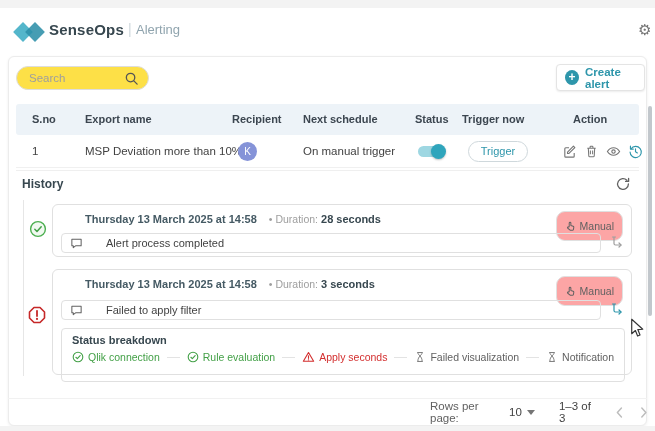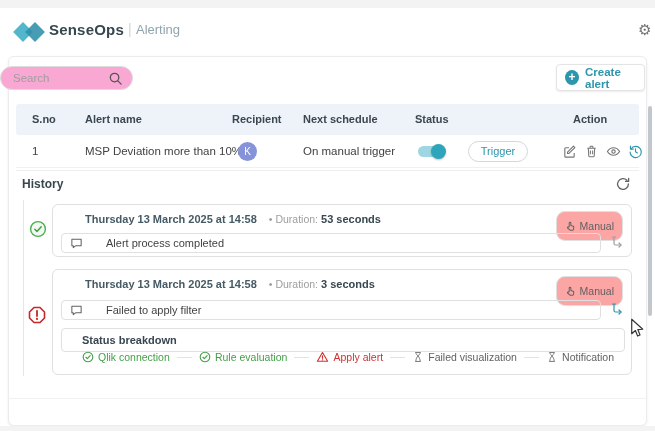--- a/index.html
+++ b/index.html
@@ -20,22 +20,22 @@
   .brand { left:49px; top:21px; font-size:15px; font-weight:bold; color:#37474f; letter-spacing:.2px; }
   .brand-divider { left:128px; top:21px; font-size:14px; color:#cfd8dc; }
   .section-title { left:136px; top:22px; font-size:13px; color:#90a4ae; }
   .gear { left:638px; top:22px; font-size:15px; color:#757575; cursor:pointer; line-height:1; }
 
   
   .card { left:8px; top:56px; width:639px; height:370px; background:#fff;
     border:1px solid #ececec; border-radius:6px; box-shadow:0 1px 3px rgba(0,0,0,.07); }
 
   
-  .search { left:0; top:66px; width:133px; height:24px; border:1px solid #dddddd;
-    border-radius:13px; background:#f9a8d4; }
+  .search { left:16px; top:66px; width:133px; height:24px; border:1px solid #dddddd;
+    border-radius:13px; background:#fde047; }
   .search input { position:absolute; left:12px; top:0; width:98px; height:22px; border:none;
     outline:none; font-size:11.5px; color:#616161; font-family:inherit; background:transparent; }
   .search input::placeholder { color:#9e9e9e; }
   .search .mag { position:absolute; right:9px; top:4px; width:15px; height:15px; }
 
   
   .create-btn { left:556px; top:64px; width:89px; height:27px; background:#fff;
     border:1px solid #e4e4e4; border-radius:4px; box-shadow:0 1px 2px rgba(0,0,0,.08);
     display:flex; align-items:center; gap:6px; padding-left:8px; cursor:pointer; }
   .plus-circle { width:15px; height:15px; border-radius:50%; background:#2e96ab; color:#fff;
@@ -80,22 +80,22 @@
     border-radius:9px; display:flex; align-items:center; gap:4px; padding:0 8px; background:#fca5a5; }
   .badge .hand { width:11px; height:11px; }
   .badge .blabel { font-size:10.5px; color:#616161; }
   .msg-box { position:absolute; left:8px; top:28px; width:540px; height:20px; border:1px solid #e0e0e0;
     border-radius:4px; display:flex; align-items:center; gap:23px; padding-left:8px; }
   .entry-2 .msg-box { top:30px; }
   .msg-text { font-size:11px; color:#424242; }
   .branch { position:absolute; left:557px; top:30px; width:14px; height:14px; cursor:pointer; }
   .entry-2 .branch { top:32px; }
 
-  .breakdown { position:absolute; left:8px; top:58px; width:564px; height:24px;
-    border:1px solid #e0e0e0; border-radius:4px; padding:5px 10px 0 20px; }
+  .breakdown { position:absolute; left:8px; top:58px; width:564px; height:54px;
+    border:1px solid #e0e0e0; border-radius:4px; padding:5px 10px 0 10px; }
   .bd-title { font-size:11px; font-weight:bold; color:#37474f; }
   .steps { display:flex; align-items:center; margin-top:5px; }
   .step { display:flex; align-items:center; gap:4px; white-space:nowrap; }
   .step .slabel { font-size:10.5px; }
   .step.ok .slabel { color:#43a047; }
   .step.err .slabel { color:#d32f2f; }
   .step.pending .slabel { color:#616161; }
   .connector { flex:1; height:1px; background:#e3e3e3; margin:0 7px; min-width:12px; }
 
   
@@ -138,24 +138,25 @@
     </svg>
   </div>
 
   <div class="abs create-btn">
     <div class="plus-circle">+</div>
     <span class="create-label">Create alert</span>
   </div>
 
   <div class="abs thead">
     <span class="c0">S.no</span>
-    <span class="c1">Alert name</span>
+    <span class="c1">Export name</span>
     <span class="c2">Recipient</span>
     <span class="c3">Next schedule</span>
     <span class="c4">Status</span>
+    <span class="c5">Trigger now</span>
     <span class="c6">Action</span>
   </div>
 
   <div class="abs trow">
     <span class="cell c0">1</span>
     <span class="cell c1">MSP Deviation more than 10%</span>
     <div class="avatar">K</div>
     <span class="cell c3">On manual trigger</span>
     <div class="toggle">
       <div class="track"></div>
@@ -192,21 +193,21 @@
   <div class="abs vline"></div>
 
   <svg class="abs status-ic st-1" viewBox="0 0 18 18">
     <circle cx="9" cy="9" r="7.4" fill="#f1f9f1" stroke="#4caf50" stroke-width="1.4"></circle>
     <path d="M5.8 9.3l2.2 2.2 4.2-4.7" fill="none" stroke="#43a047" stroke-width="1.5" stroke-linecap="round" stroke-linejoin="round"></path>
   </svg>
   <div class="abs entry entry-1">
     <div class="row1">
       <span class="ts">Thursday 13 March 2025 at 14:58</span>
       <span class="dur-label">• Duration:</span>
-      <span class="dur-value" style="margin-left:-9px;">53 seconds</span>
+      <span class="dur-value" style="margin-left:-9px;">28 seconds</span>
     </div>
     <div class="badge">
       <svg class="hand" viewBox="0 0 12 12" fill="none" stroke="#616161" stroke-width="1.1">
         <path d="M4.6 6V2.3a.9.9 0 0 1 1.8 0V5l2.5.8a1 1 0 0 1 .7 1.1l-.4 2.2a1.2 1.2 0 0 1-1.2 1H6.2a1.2 1.2 0 0 1-.9-.4L3 7.9a.8.8 0 0 1 1.1-1.2z" stroke-linejoin="round"></path>
       </svg>
       <span class="blabel">Manual</span>
     </div>
     <div class="msg-box">
       <svg width="13" height="13" viewBox="0 0 14 14" fill="none" stroke="#616161" stroke-width="1.1">
         <path d="M2 2.5h10v7H6l-2.5 2v-2H2z" stroke-linejoin="round"></path>
@@ -265,41 +266,55 @@
           </svg>
           <span class="slabel">Rule evaluation</span>
         </div>
         <div class="connector"></div>
         <div class="step err">
           <svg width="13" height="12" viewBox="0 0 14 14">
             <path d="M7 1.8 13 12H1z" fill="none" stroke="#d32f2f" stroke-width="1.3" stroke-linejoin="round"></path>
             <line x1="7" y1="5.6" x2="7" y2="8.6" stroke="#d32f2f" stroke-width="1.3" stroke-linecap="round"></line>
             <circle cx="7" cy="10.4" r=".8" fill="#d32f2f"></circle>
           </svg>
-          <span class="slabel">Apply alert</span>
+          <span class="slabel">Apply seconds</span>
         </div>
         <div class="connector"></div>
         <div class="step pending">
           <svg width="12" height="12" viewBox="0 0 14 14" fill="none" stroke="#757575" stroke-width="1.1">
             <path d="M3.8 1.8h6.4M3.8 12.2h6.4M4.5 1.8c0 3.2 5 4 5 10.4M9.5 1.8c0 3.2-5 4-5 10.4"></path>
           </svg>
           <span class="slabel">Failed visualization</span>
         </div>
         <div class="connector"></div>
         <div class="step pending">
           <svg width="12" height="12" viewBox="0 0 14 14" fill="none" stroke="#757575" stroke-width="1.1">
             <path d="M3.8 1.8h6.4M3.8 12.2h6.4M4.5 1.8c0 3.2 5 4 5 10.4M9.5 1.8c0 3.2-5 4-5 10.4"></path>
           </svg>
           <span class="slabel">Notification</span>
         </div>
       </div>
     </div>
   </div>
 
   <div class="abs pag-sep"></div>
+  <div class="abs pagination">
+    <span class="pag-label">Rows per page:</span>
+    <span class="pag-value">
+      <span>10</span>
+      <span class="caret"></span>
+    </span>
+    <span class="pag-range">1–3 of 3</span>
+    <svg class="chev" viewBox="0 0 8 12" fill="none" stroke="#bdbdbd" stroke-width="1.6">
+      <polyline points="6,1 1.5,6 6,11" stroke-linecap="round" stroke-linejoin="round"></polyline>
+    </svg>
+    <svg class="chev right" viewBox="0 0 8 12" fill="none" stroke="#bdbdbd" stroke-width="1.6">
+      <polyline points="2,1 6.5,6 2,11" stroke-linecap="round" stroke-linejoin="round"></polyline>
+    </svg>
+  </div>
 
   <div class="abs scrollbar"></div>
   <div class="abs strip-bottom"></div>
 
   <svg class="abs cursor" viewBox="0 0 14 20">
     <path d="M1.5 1.2 L1.5 15 L5 11.9 L7.1 17.2 L9.4 16.2 L7.3 11 L12 10.7 Z" fill="#fff" stroke="#333" stroke-width="1.1" stroke-linejoin="round"></path>
   </svg>
 
 </div>
 

